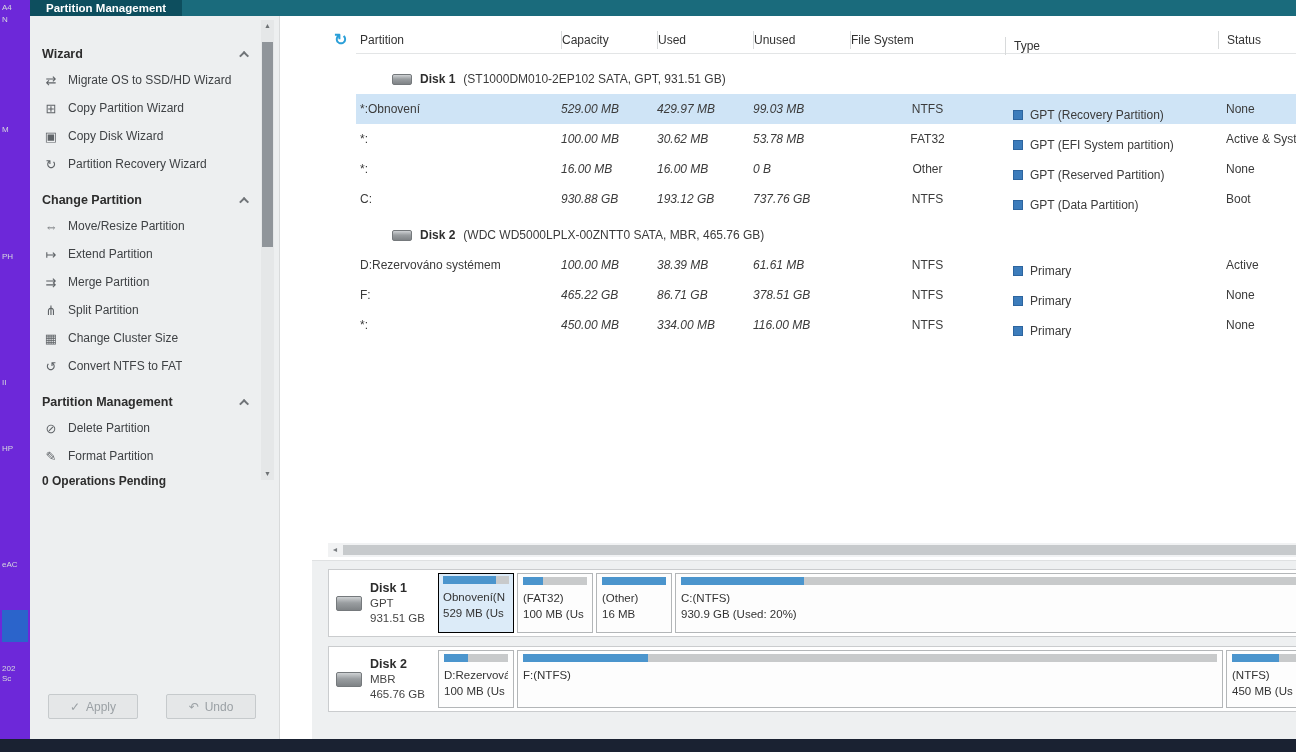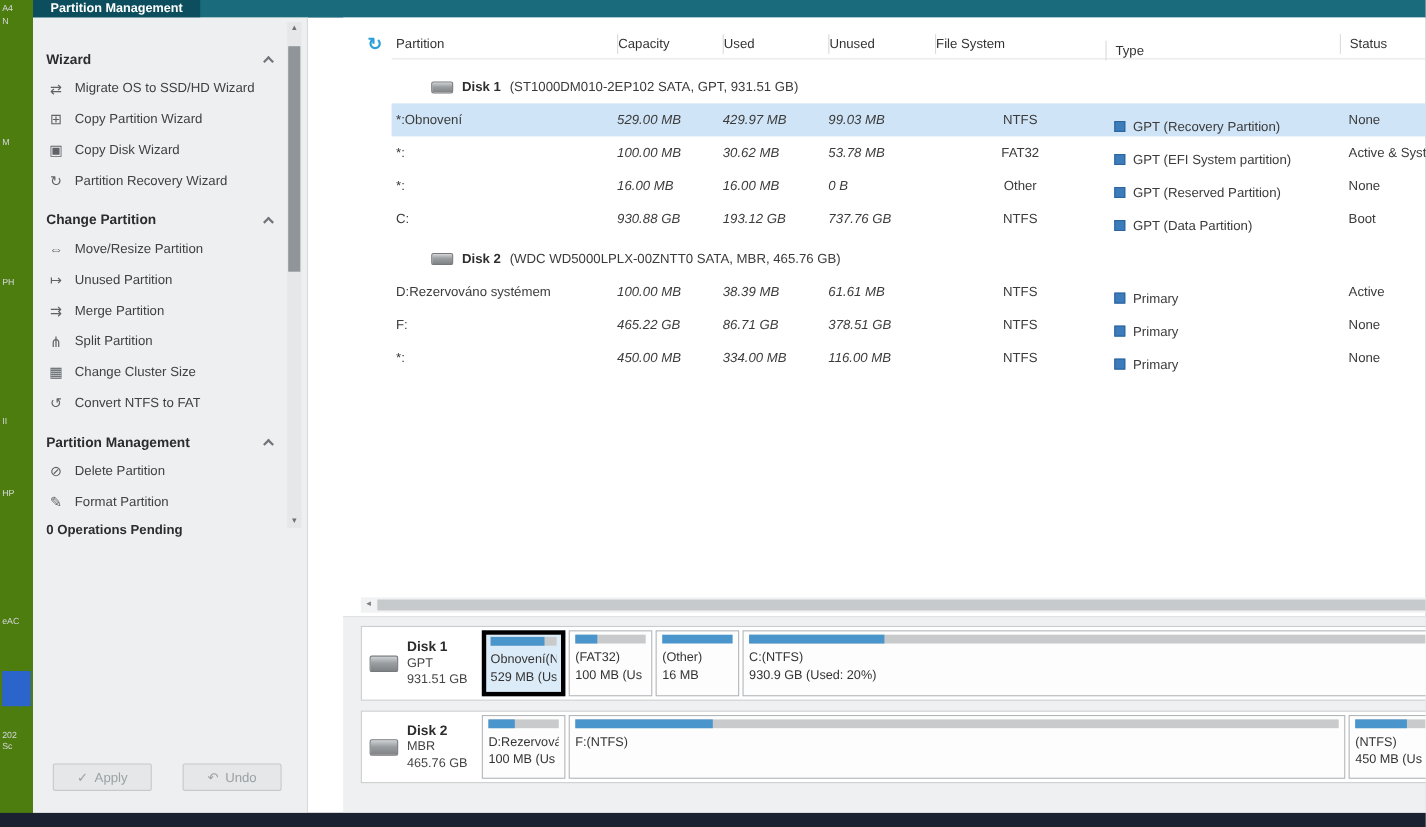--- a/index.html
+++ b/index.html
@@ -1,20 +1,20 @@
 <!DOCTYPE html>
 <html><head>
 <meta charset="utf-8">
 <style>
   * { margin:0; padding:0; box-sizing:border-box; }
   html,body { width:1296px; height:752px; overflow:hidden; }
   body { position:relative; background:#2a2c34; font-family:"Liberation Sans", sans-serif; font-size:12px; color:#3b3b3b; }
 
   
-  .desktop-strip { position:absolute; left:0; top:0; width:38px; height:752px; background:#4d7c0f; overflow:hidden; }
+  .desktop-strip { position:absolute; left:0; top:0; width:38px; height:752px; background:#6d28d9; overflow:hidden; }
   .frag { position:absolute; left:2px; font-size:8px; color:#d5d8dd; white-space:nowrap; }
   .desktop-blue { position:absolute; left:2px; top:610px; width:26px; height:32px; background:#2b64cb; }
   .taskbar { position:absolute; left:0; bottom:0; width:1296px; height:13px; background:#1a2232; z-index:6; }
 
   
   .app { position:absolute; left:30px; top:0; width:1266px; height:739px; background:#ffffff; z-index:2; }
 
   .topbar { position:absolute; left:0; top:0; width:100%; height:16px; background:#1a6b7c; }
   .tab { display:inline-block; height:16px; line-height:16px; padding:0 16px; background:#0d4e5e; color:#ffffff; font-size:11.5px; font-weight:bold; }
 
@@ -84,21 +84,21 @@
   .diskmap { position:absolute; left:0; top:544px; width:1014px; height:179px; background:#eef0f1; border-top:1px solid #dfe1e2; }
   .panel { position:absolute; left:16px; width:978px; background:#ffffff; border:1px solid #caccce; display:flex; }
   .panel.p1 { top:8px; height:68px; }
   .panel.p2 { top:85px; height:66px; }
   .dinfo-block { width:106px; flex:none; display:flex; align-items:center; gap:8px; padding-left:7px; }
   .dname { font-weight:bold; font-size:12.5px; color:#2c2c2c; line-height:16px; }
   .dmeta { font-size:11.5px; color:#444; line-height:15px; }
   .blocks { flex:1; display:flex; gap:3px; padding:3px; min-width:0; }
   .block { width:76px; flex:none; border:1px solid #b3b6b8; background:#fdfdfd; padding:3px 5px; overflow:hidden; cursor:pointer; }
   .block.wide { width:auto; flex:1; }
-  .block.bsel { border:4px solid #000000; background:#dcebf8; padding:2px 4px; }
+  .block.bsel { border:1px solid #000000; background:#dcebf8; padding:2px 4px; }
   .ubar { height:8px; background:#c8cacb; margin-bottom:5px; }
   .ufill { height:100%; background:#4b95cd; }
   .blabel, .bsize { font-size:11.5px; color:#333; white-space:nowrap; overflow:hidden; line-height:16px; }
 </style>
 </head>
 <body>
 
 <div class="desktop-strip">
   <span class="frag" style="top:3px">A4</span>
   <span class="frag" style="top:15px">N</span>
@@ -146,21 +146,21 @@
         <div class="sec-h">
           <span class="sec-title">Change Partition</span>
           <span class="chev"></span>
         </div>
         <div class="item">
           <span class="ic">⇔</span>
           <span class="ilabel">Move/Resize Partition</span>
         </div>
         <div class="item">
           <span class="ic">↦</span>
-          <span class="ilabel">Unused Partition</span>
+          <span class="ilabel">Extend Partition</span>
         </div>
         <div class="item">
           <span class="ic">⇉</span>
           <span class="ilabel">Merge Partition</span>
         </div>
         <div class="item">
           <span class="ic">⋔</span>
           <span class="ilabel">Split Partition</span>
         </div>
         <div class="item">

